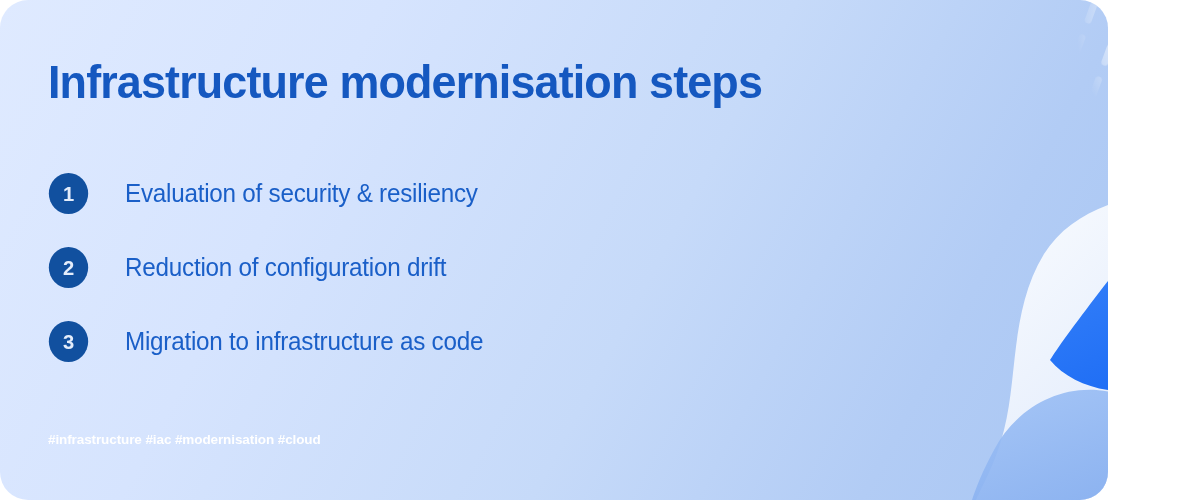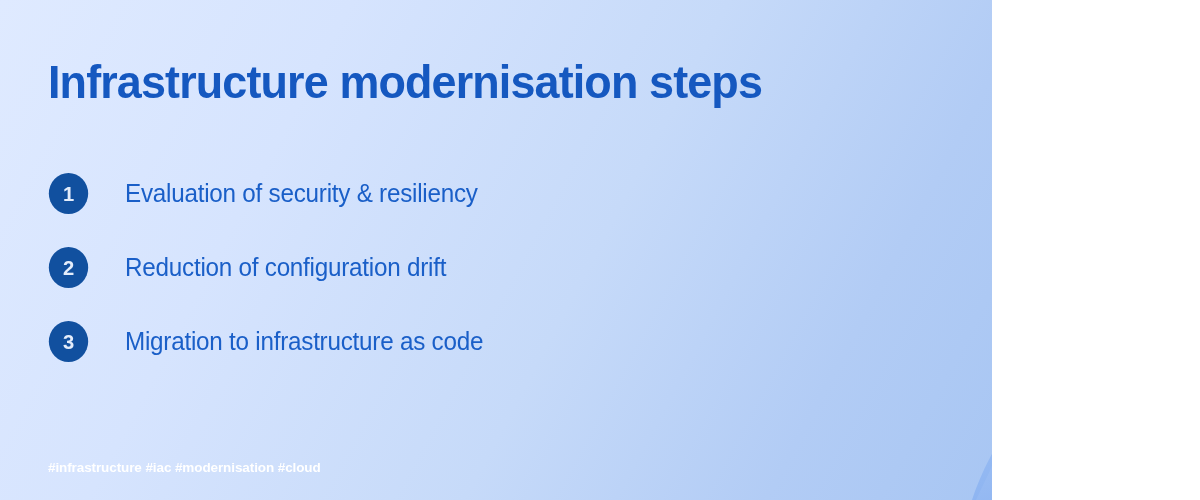--- a/index.html
+++ b/index.html
@@ -8,24 +8,25 @@
   }
   body {
     width: 1200px;
     height: 500px;
     overflow: hidden;
     font-family: "Liberation Sans", sans-serif;
   }
 
   .banner {
     position: relative;
-    width: 992px;
+    width: 1108px;
     height: 500px;
     overflow: hidden;
     background: linear-gradient(118deg, #dfeaff 0%, #d6e4fe 28%, #c6daf9 58%, #b2ccf5 82%, #a8c6f3 100%);
+    border-radius: 28px;
   }
 
   
   .decor {
     position: absolute;
     inset: 0;
     pointer-events: none;
   }
   .decor svg {
     display: block;
@@ -91,21 +92,21 @@
     color: #1a5fc8;
     letter-spacing: -0.25px;
     white-space: nowrap;
     transform: scaleX(0.97);
     transform-origin: left center;
   }
 
   .hashtags {
     position: absolute;
     left: 48px;
-    top: 460px;
+    top: 432px;
     font-size: 13.5px;
     font-weight: 700;
     letter-spacing: -0.1px;
     color: #ffffff;
     white-space: nowrap;
     text-align: center;
   }
 </style>
 </head>
 <body>

